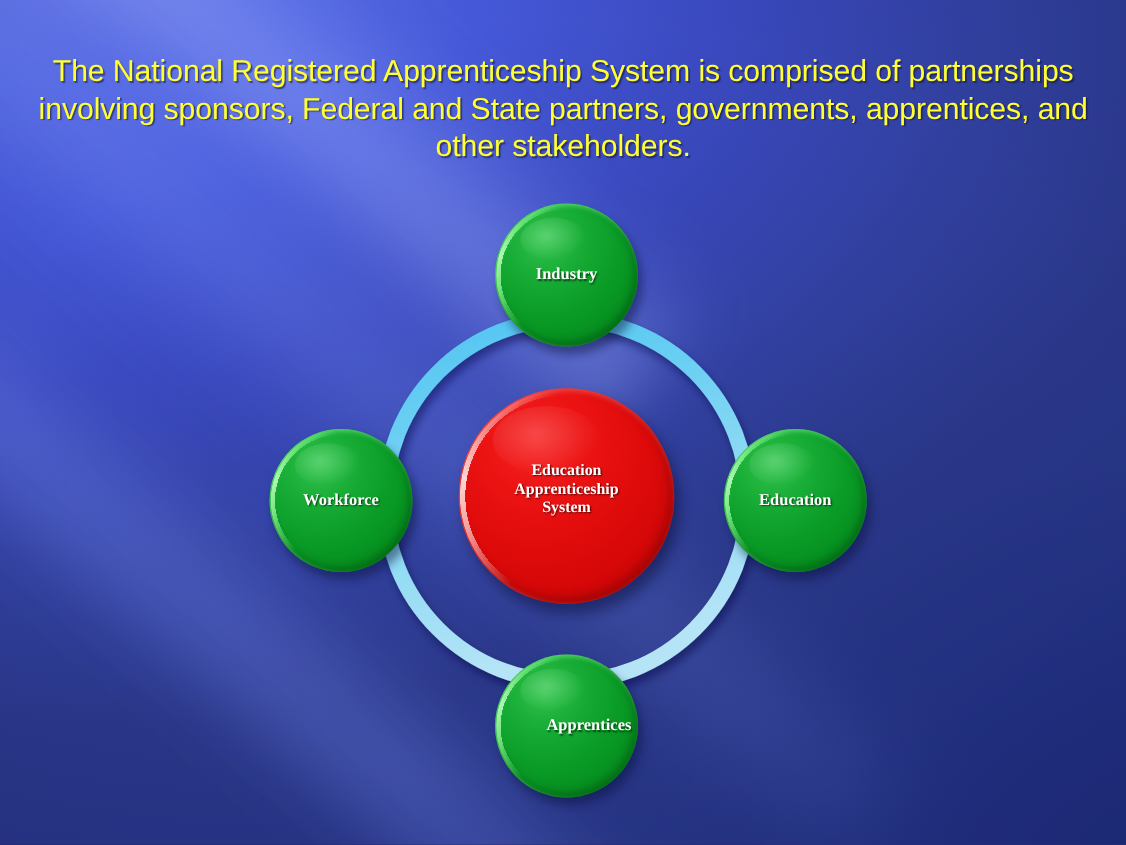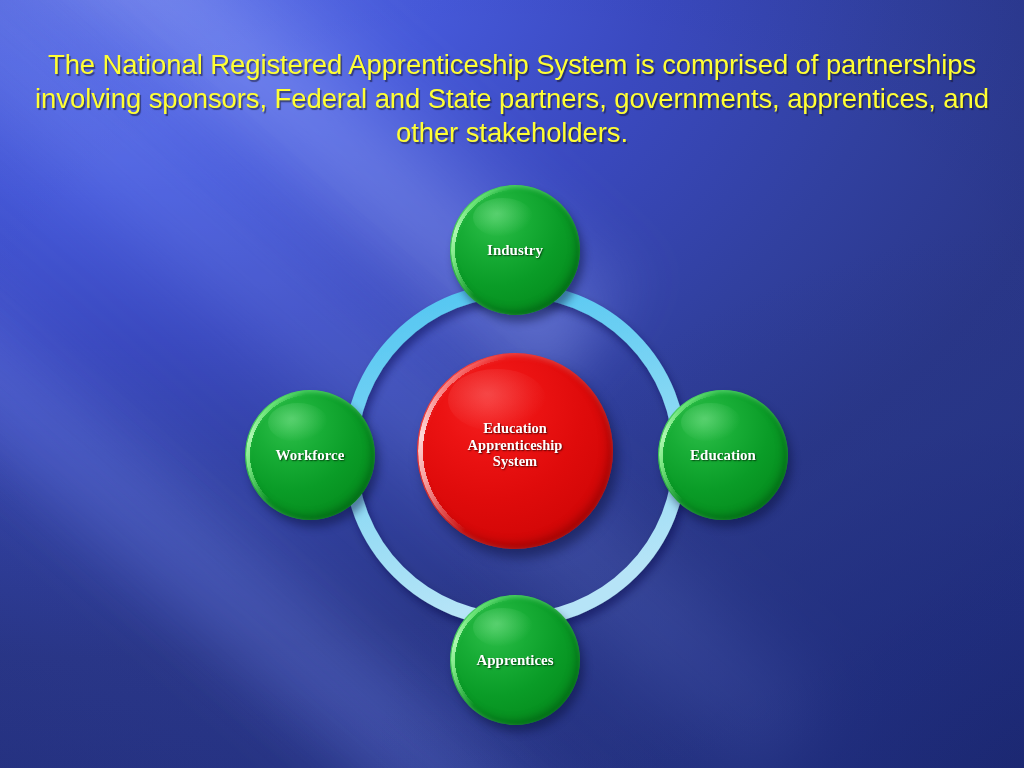--- a/index.html
+++ b/index.html
@@ -244,21 +244,21 @@
     position: relative;
     z-index: 3;
     white-space: pre-line;
     padding: 0 6px;
   }
 
   
   #node-industry    { left: 450px; top: 185px; }
   #node-workforce   { left: 245px; top: 390px; }
   #node-education   { left: 658px; top: 390px; }
-  #node-apprentices { left: 450px; top: 595px; }
+  #node-apprentices { left: 450px; top: 595px; justify-content: flex-end; }
   #node-center      { left: 417px; top: 353px; }
   
   #node-center .node-label { transform: translateY(-6px); }
 </style>
 </head>
 <body>
 
 <div id="slide">
 
   <div class="bg-base"></div>

